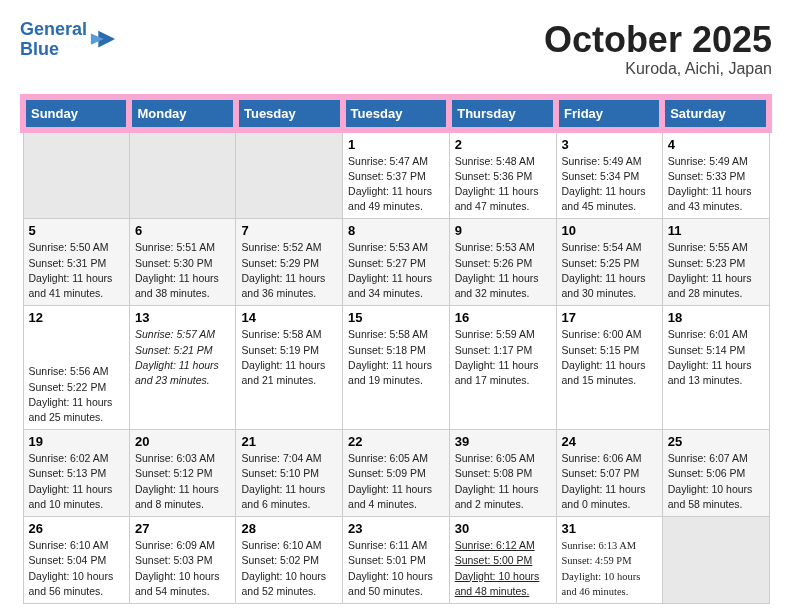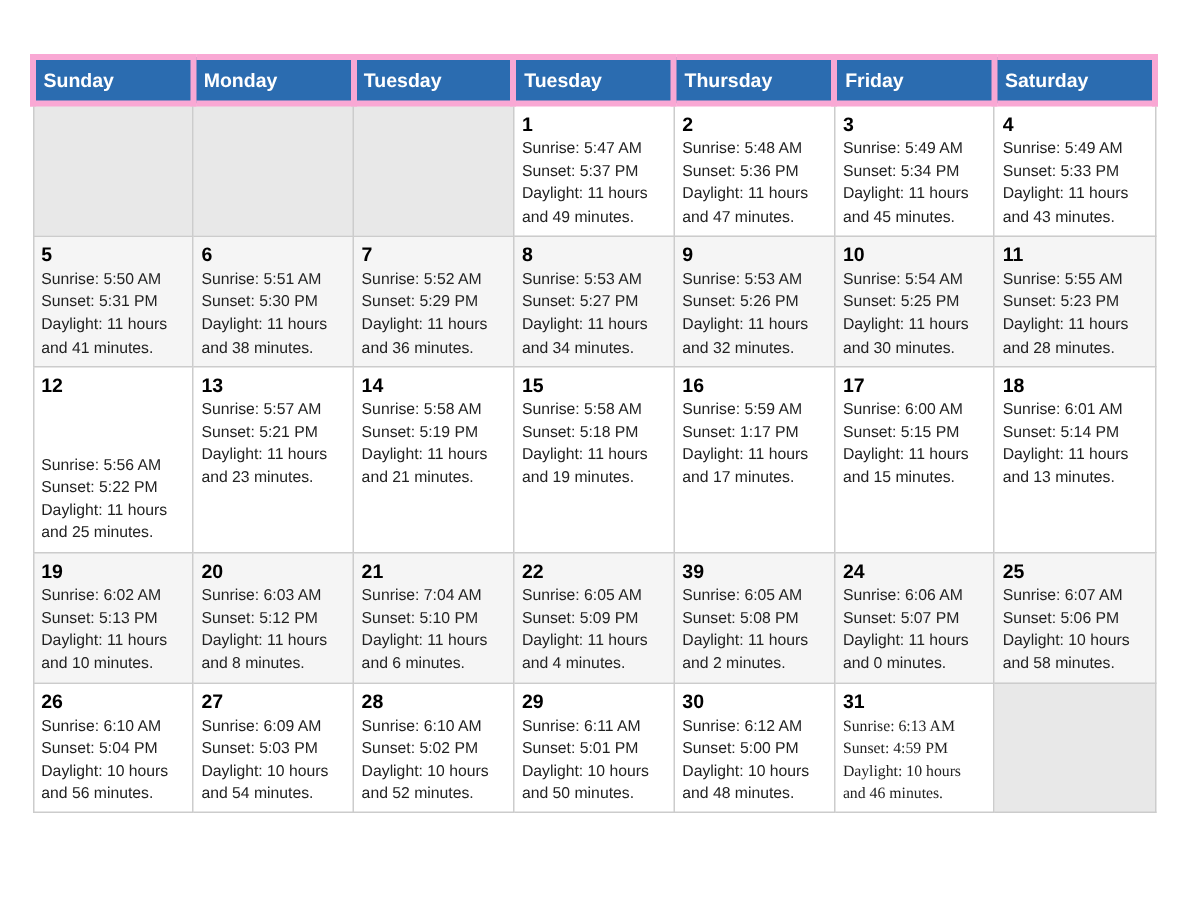--- a/index.html
+++ b/index.html
@@ -52,21 +52,21 @@
       border-collapse: collapse;
       font-size: 11px;
     }
     thead th {
       background-color: #2b6cb0;
       color: #fff;
       text-align: left;
       padding: 6px 5px;
       font-size: 13px;
       font-weight: bold;
-      border: 4px solid #f9a8d4;
+      border: 6px solid #f9a8d4;
     }
     tbody td {
       border: 1px solid #ccc;
       vertical-align: top;
       padding: 4px 5px;
       width: 108px;
       min-height: 80px;
       background: #fff;
     }
     tbody tr:nth-child(odd) td {
@@ -87,20 +87,38 @@
       line-height: 1.45;
     }
     .empty-cell {
       background: #e8e8e8 !important;
     }
   </style>
 </head>
 <body>
 
 <div class="header">
+  <div class="logo">
+    <div>
+      <div style="display:flex;align-items:center;">
+        <div class="logo-text">
+          <span>General</span><br>
+          <span style="color:#2b6cb0;">Blue</span>
+        </div>
+        <svg class="logo-icon" viewBox="0 0 30 30" xmlns="http://www.w3.org/2000/svg">
+          <polygon points="10,5 28,14 10,23" fill="#2b6cb0"></polygon>
+          <polygon points="2,8 16,14 2,20" fill="#5b9bd5"></polygon>
+        </svg>
+      </div>
+    </div>
+  </div>
+  <div class="title-block">
+    <div class="month-title">October 2025</div>
+    <div class="subtitle">Kuroda, Aichi, Japan</div>
+  </div>
 </div>
 
 <table>
   <thead>
     <tr>
     <th>Sunday</th>
         <th>Monday</th>
         <th>Tuesday</th>
         <th>Tuesday</th>
         <th>Thursday</th>
@@ -184,21 +202,21 @@
       </tr>
       <tr>
         <td>
           <span class="day-num">12</span>
           <div class="day-info" style="white-space: pre-line; margin-top: 39px;">Sunrise: 5:56 AM
 Sunset: 5:22 PM
 Daylight: 11 hours and 25 minutes.</div>
         </td>
         <td>
           <span class="day-num">13</span>
-          <div class="day-info" style="white-space: pre-line;">Sunrise: 5:57 AM
+          <div class="day-info" style="white-space: pre-line; font-style: italic;">Sunrise: 5:57 AM
 Sunset: 5:21 PM
 Daylight: 11 hours and 23 minutes.</div>
         </td>
         <td>
           <span class="day-num">14</span>
           <div class="day-info" style="white-space: pre-line;">Sunrise: 5:58 AM
 Sunset: 5:19 PM
 Daylight: 11 hours and 21 minutes.</div>
         </td>
         <td>
@@ -283,28 +301,28 @@
 Sunset: 5:03 PM
 Daylight: 10 hours and 54 minutes.</div>
         </td>
         <td>
           <span class="day-num">28</span>
           <div class="day-info" style="white-space: pre-line;">Sunrise: 6:10 AM
 Sunset: 5:02 PM
 Daylight: 10 hours and 52 minutes.</div>
         </td>
         <td>
-          <span class="day-num">29</span>
+          <span class="day-num">23</span>
           <div class="day-info" style="white-space: pre-line;">Sunrise: 6:11 AM
 Sunset: 5:01 PM
 Daylight: 10 hours and 50 minutes.</div>
         </td>
         <td>
           <span class="day-num">30</span>
-          <div class="day-info" style="white-space: pre-line;">Sunrise: 6:12 AM
+          <div class="day-info" style="white-space: pre-line; text-decoration: underline;">Sunrise: 6:12 AM
 Sunset: 5:00 PM
 Daylight: 10 hours and 48 minutes.</div>
         </td>
         <td>
           <span class="day-num">31</span>
           <div class="day-info" style="white-space: pre-line; font-family: Liberation Serif, serif;">Sunrise: 6:13 AM
 Sunset: 4:59 PM
 Daylight: 10 hours and 46 minutes.</div>
         </td>
         <td class="empty-cell"></td>

